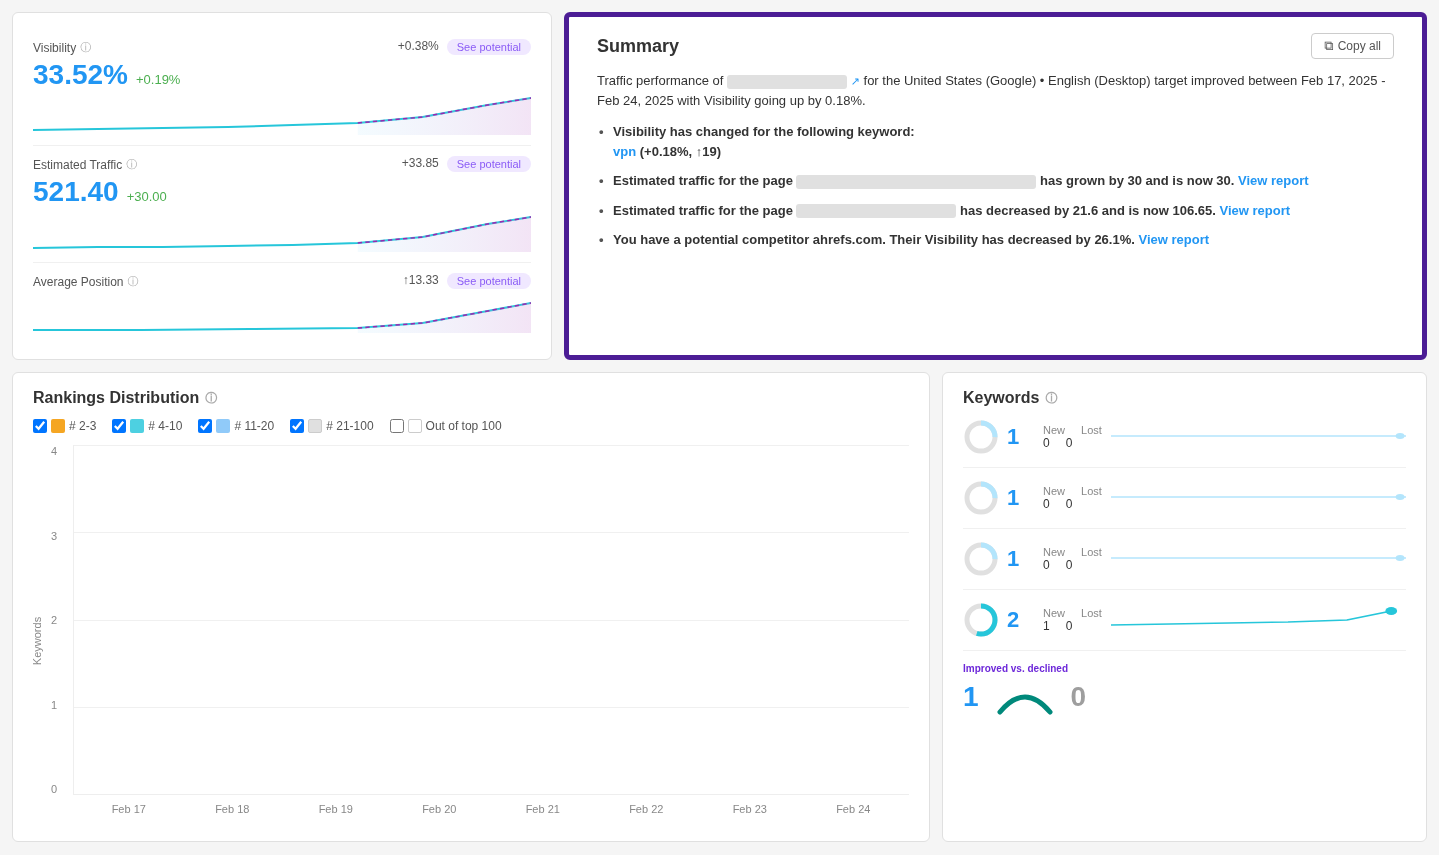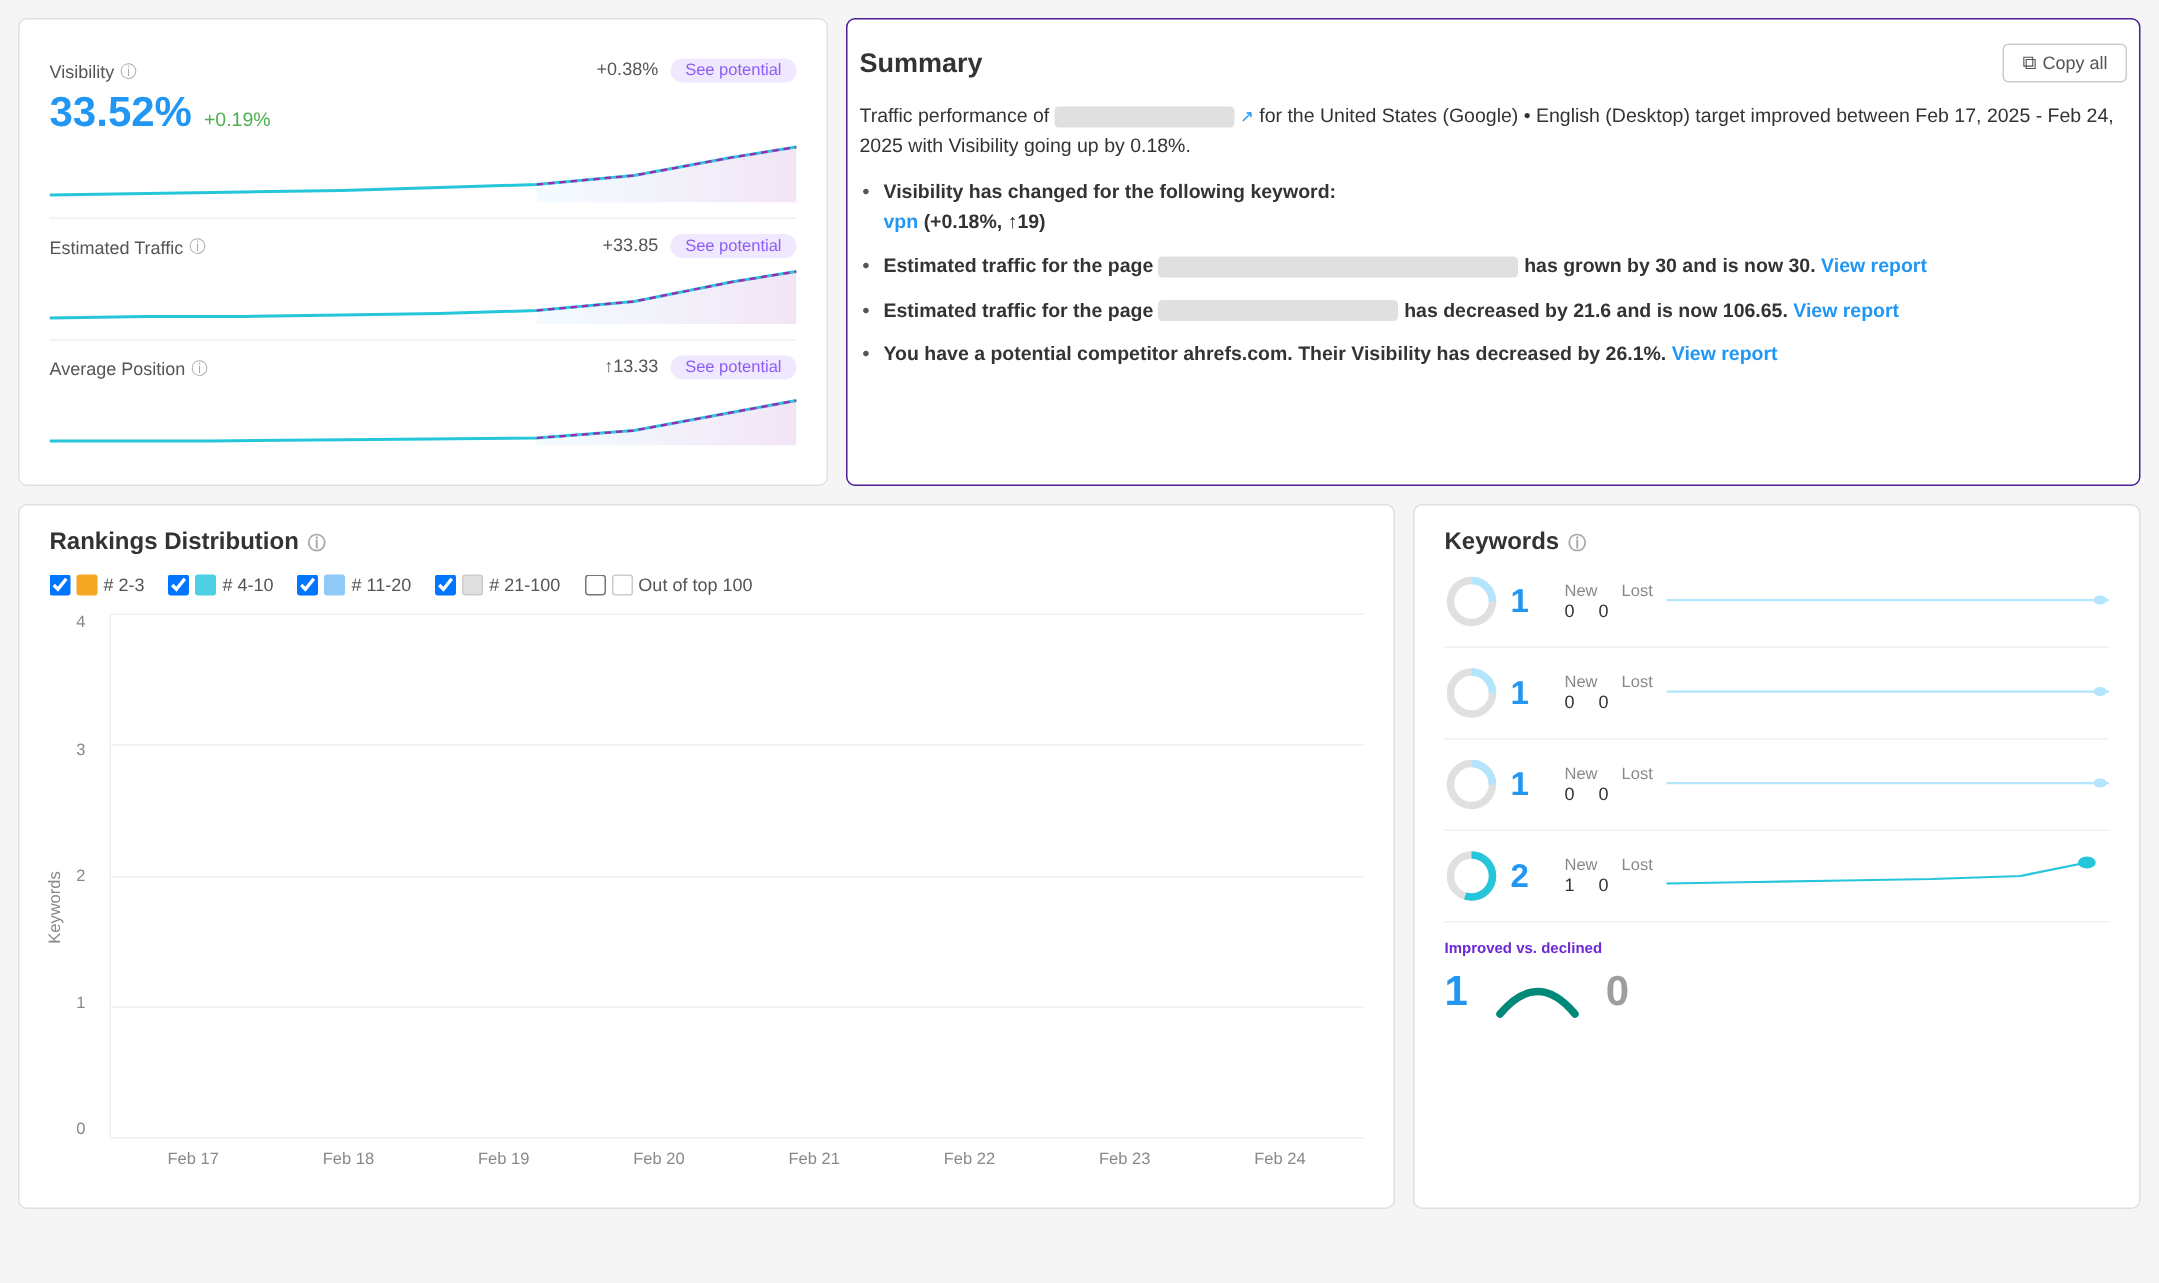--- a/index.html
+++ b/index.html
@@ -3,21 +3,21 @@
   <meta charset="utf-8">
   <style>
     * { box-sizing: border-box; margin: 0; padding: 0; }
     body { font-family: -apple-system, BlinkMacSystemFont, 'Segoe UI', Arial, sans-serif; background: #f5f5f5; font-size: 13px; color: #333; }
 
     .main-container { display: flex; flex-direction: column; gap: 12px; padding: 12px; width: 1439px; min-height: 855px; }
 
     
     .top-row { display: flex; gap: 12px; }
     .metrics-panel { background: #fff; border: 1px solid #e0e0e0; border-radius: 6px; padding: 16px 20px; flex: 0 0 540px; }
-    .summary-panel { background: #fff; border: 1px solid #4c1d95; border-radius: 6px; padding: 16px 8px; flex: 1; }
+    .summary-panel { background: #fff; border: 5px solid #4c1d95; border-radius: 6px; padding: 16px 28px; flex: 1; }
 
     
     .metric-row { padding: 10px 0; border-bottom: 1px solid #f0f0f0; }
     .metric-row:last-child { border-bottom: none; }
     .metric-header { display: flex; justify-content: space-between; align-items: center; margin-bottom: 4px; }
     .metric-label { font-size: 12px; color: #555; display: flex; align-items: flex-end; gap: 4px; }
     .metric-label .info-icon { color: #aaa; font-size: 11px; cursor: pointer; }
     .metric-right { display: flex; align-items: flex-start; gap: 8px; font-size: 12px; color: #555; }
     .see-potential-btn { background: #f0e8ff; color: #8b5cf6; border: none; border-radius: 12px; padding: 2px 10px; font-size: 11px; cursor: pointer; }
     .metric-value { font-size: 28px; font-weight: 600; color: #2196f3; display: flex; align-items: baseline; gap: 8px; }
@@ -119,20 +119,24 @@
       <div class="metric-row">
         <div class="metric-header">
           <div class="metric-label">
             <span>Estimated Traffic</span>
             <span class="info-icon">ⓘ</span>
           </div>
           <div class="metric-right">
             <span style="color:#555;font-size:12px;">+33.85</span>
             <button class="see-potential-btn">See potential</button>
           </div>
+        </div>
+        <div class="metric-value">
+          <span>521.40</span>
+          <span class="metric-change-pos">+30.00</span>
         </div>
         <div class="metric-sparkline">
           <svg width="100%" height="40" viewBox="0 0 460 40" preserveAspectRatio="none">
             <defs>
               <linearGradient id="grad2" x1="0" y1="0" x2="1" y2="0">
                 <stop offset="0%" stop-color="#b3e5fc" stop-opacity="0.3"></stop>
                 <stop offset="100%" stop-color="#ce93d8" stop-opacity="0.5"></stop>
               </linearGradient>
             </defs>
             <path d="M0,36 L60,35 L120,35 L180,34 L240,33 L300,31 L360,25 L420,12 L460,5" fill="none" stroke="#26c6da" stroke-width="2"></path>

